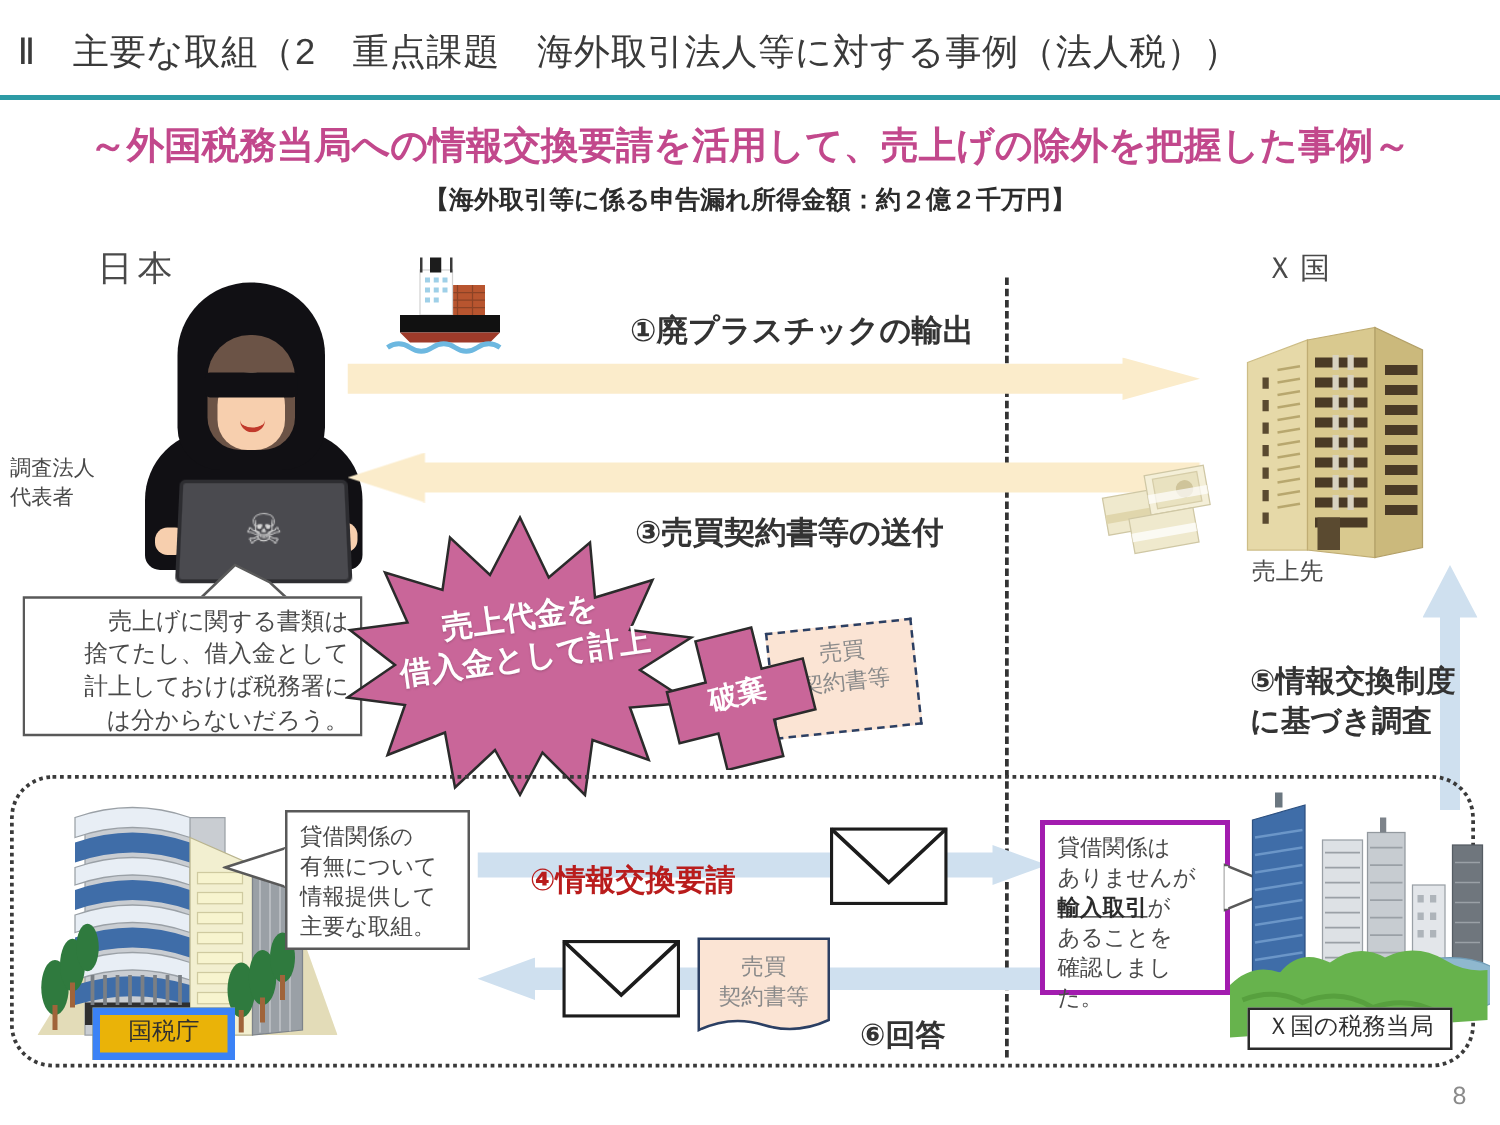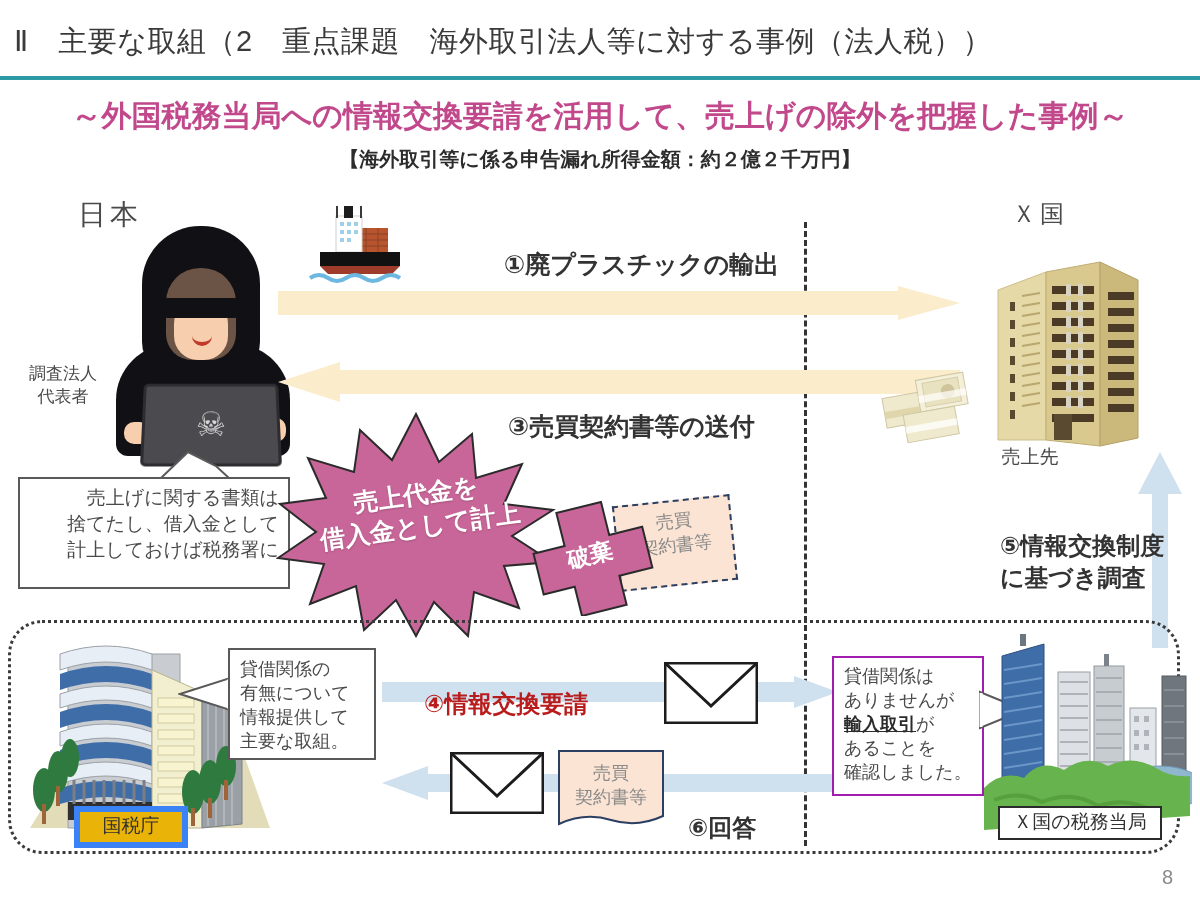--- a/index.html
+++ b/index.html
@@ -77,25 +77,23 @@
     top: 198px;
     font-size: 24px;
     color: #4a4a4a;
     letter-spacing: 4px;
   }
   .actor-label {
     position: absolute;
     left: 8px;
     top: 364px;
     width: 110px;
-    text-align: center;
     font-size: 17px;
     line-height: 1.35;
     color: #4a4a4a;
-    font-family: Liberation Mono, monospace;
   }
   .dest-label {
     position: absolute;
     left: 960px;
     top: 444px;
     width: 140px;
     text-align: center;
     font-size: 19px;
     color: #4a4a4a;
   }
@@ -250,21 +248,21 @@
     position: absolute; left: 228px; top: 648px; width: 148px; height: 112px;
     border: 2px solid #595959; background: #ffffff;
     font-size: 18px; line-height: 1.34; color: #4a4a4a;
     padding: 7px 0 0 10px; box-sizing: border-box;
   }
   .tail-nta { position: absolute; left: 178px; top: 676px; width: 54px; height: 36px; }
 
   
   .bubble-x {
     position: absolute; left: 832px; top: 656px; width: 152px; height: 140px;
-    border: 2px solid #a21caf; background: #ffffff;
+    border: 4px solid #a21caf; background: #ffffff;
     font-size: 18px; line-height: 1.33; color: #4a4a4a;
     padding: 7px 8px 0 10px; box-sizing: border-box;
   }
   .bubble-x .bold-ul { font-weight: bold; color: #2b2b2b; text-decoration: underline; }
   .tail-x { position: absolute; left: 978px; top: 690px; width: 48px; height: 40px; }
 
   
   .city { position: absolute; left: 982px; top: 620px; width: 210px; height: 222px; }
   .city-tag {
     position: absolute; left: 998px; top: 806px; width: 160px; height: 30px;
@@ -481,20 +479,21 @@
   <div class="tail-hacker">
     <svg viewBox="0 0 74 34" width="74" height="34">
       <path d="M2 33 L30 6 L58 20 L72 33" fill="#ffffff" stroke="#595959" stroke-width="2"></path>
       <line x1="2" y1="33" x2="72" y2="33" stroke="#ffffff" stroke-width="3"></line>
     </svg>
   </div>
   <div class="bubble-hacker">
     <div class="first">売上げに関する書類は</div>
     <div>捨てたし、借入金として</div>
     <div>計上しておけば税務署に</div>
+    <div>は分からないだろう。</div>
   </div>
 
   <div class="burst">
     <svg viewBox="0 0 280 226" width="280" height="226">
       <polygon points="140,2 163,50 196,22 200,66 246,52 228,92 277,98 236,124 276,150 228,154 243,196 198,180 192,224 158,190 140,224 120,188 88,218 80,174 34,192 48,152 2,146 40,120 4,92 50,86 32,46 78,60 84,18 116,48" fill="#C96699" stroke="#2b2b2b" stroke-width="2"></polygon>
     </svg>
   </div>
   <div class="burst-text">
     <div>売上代金を</div>
     <div>借入金として計上</div>

